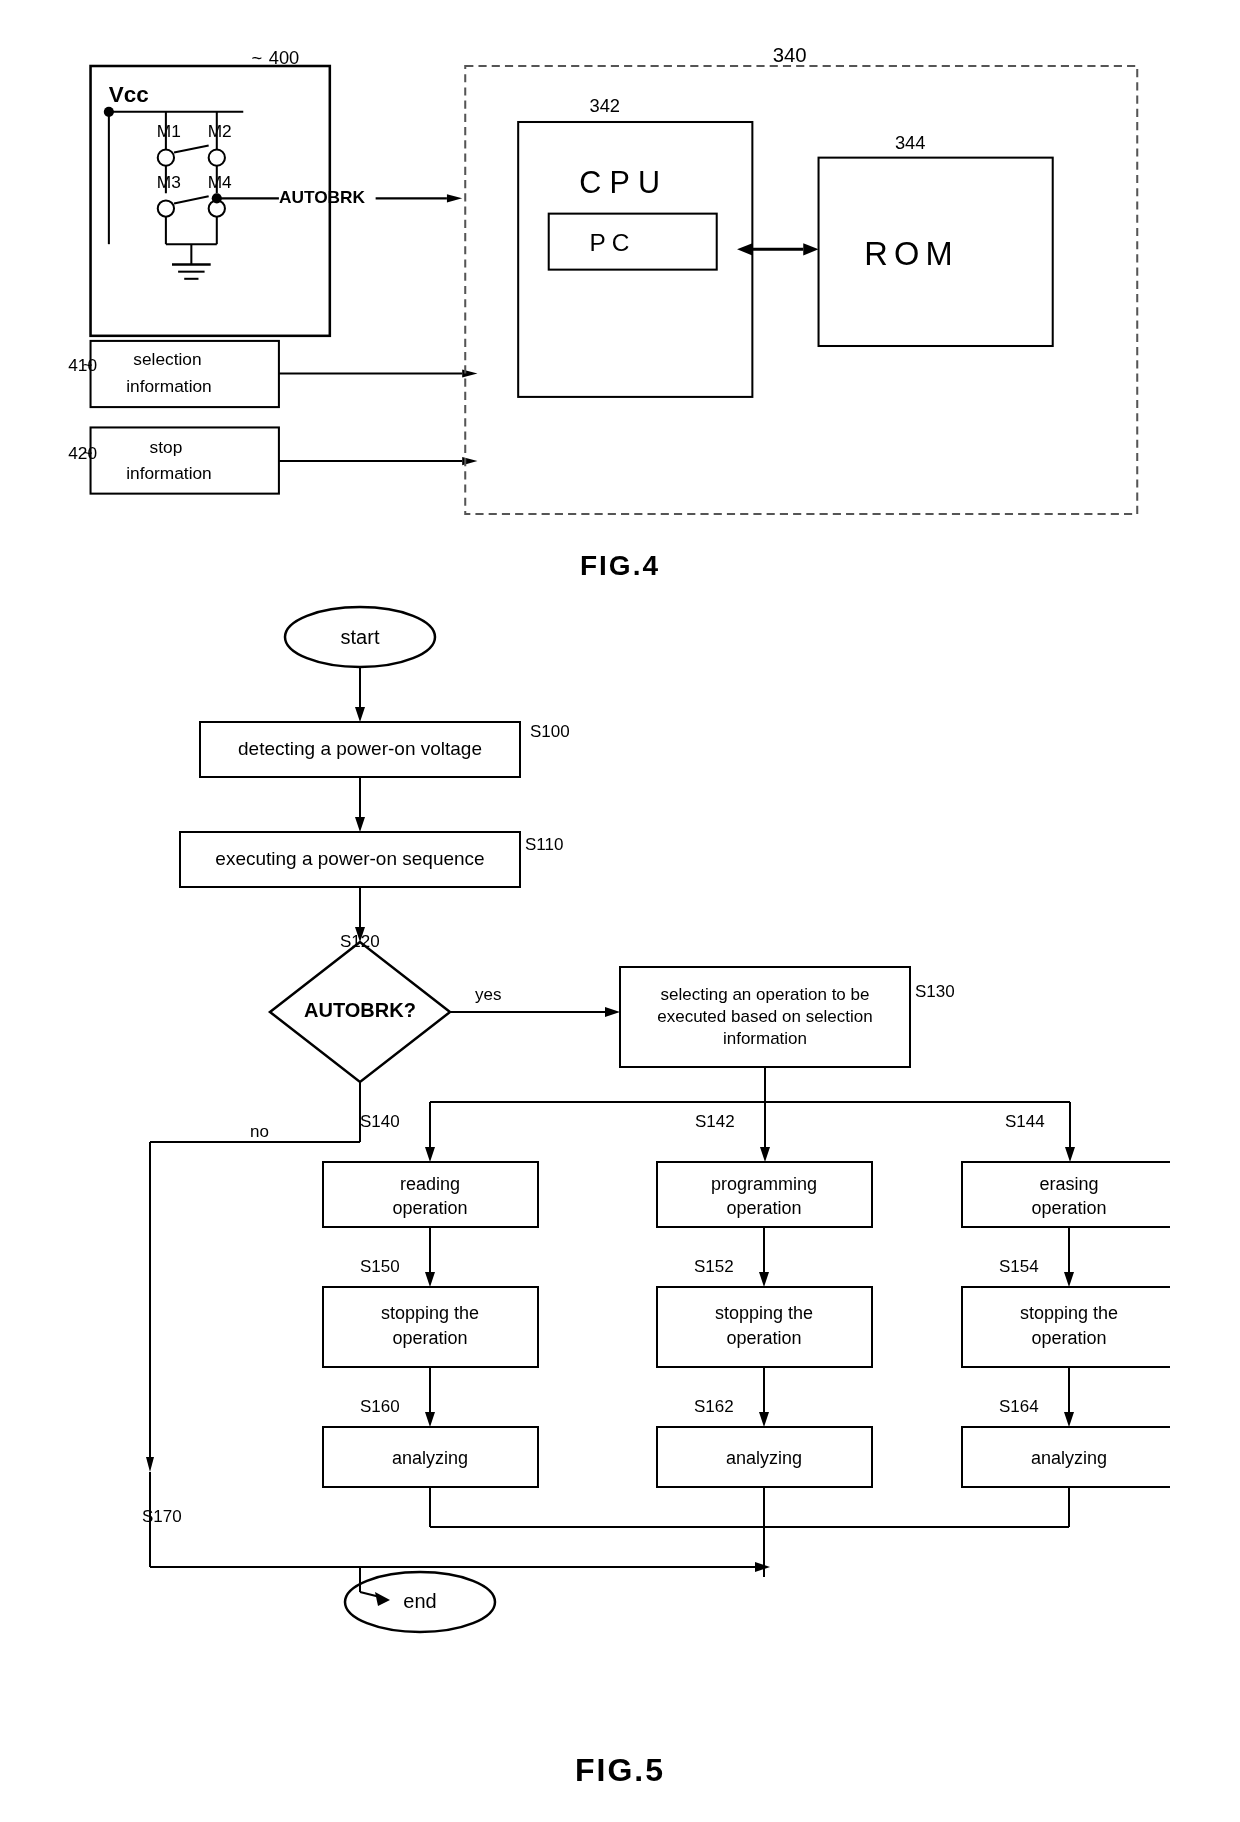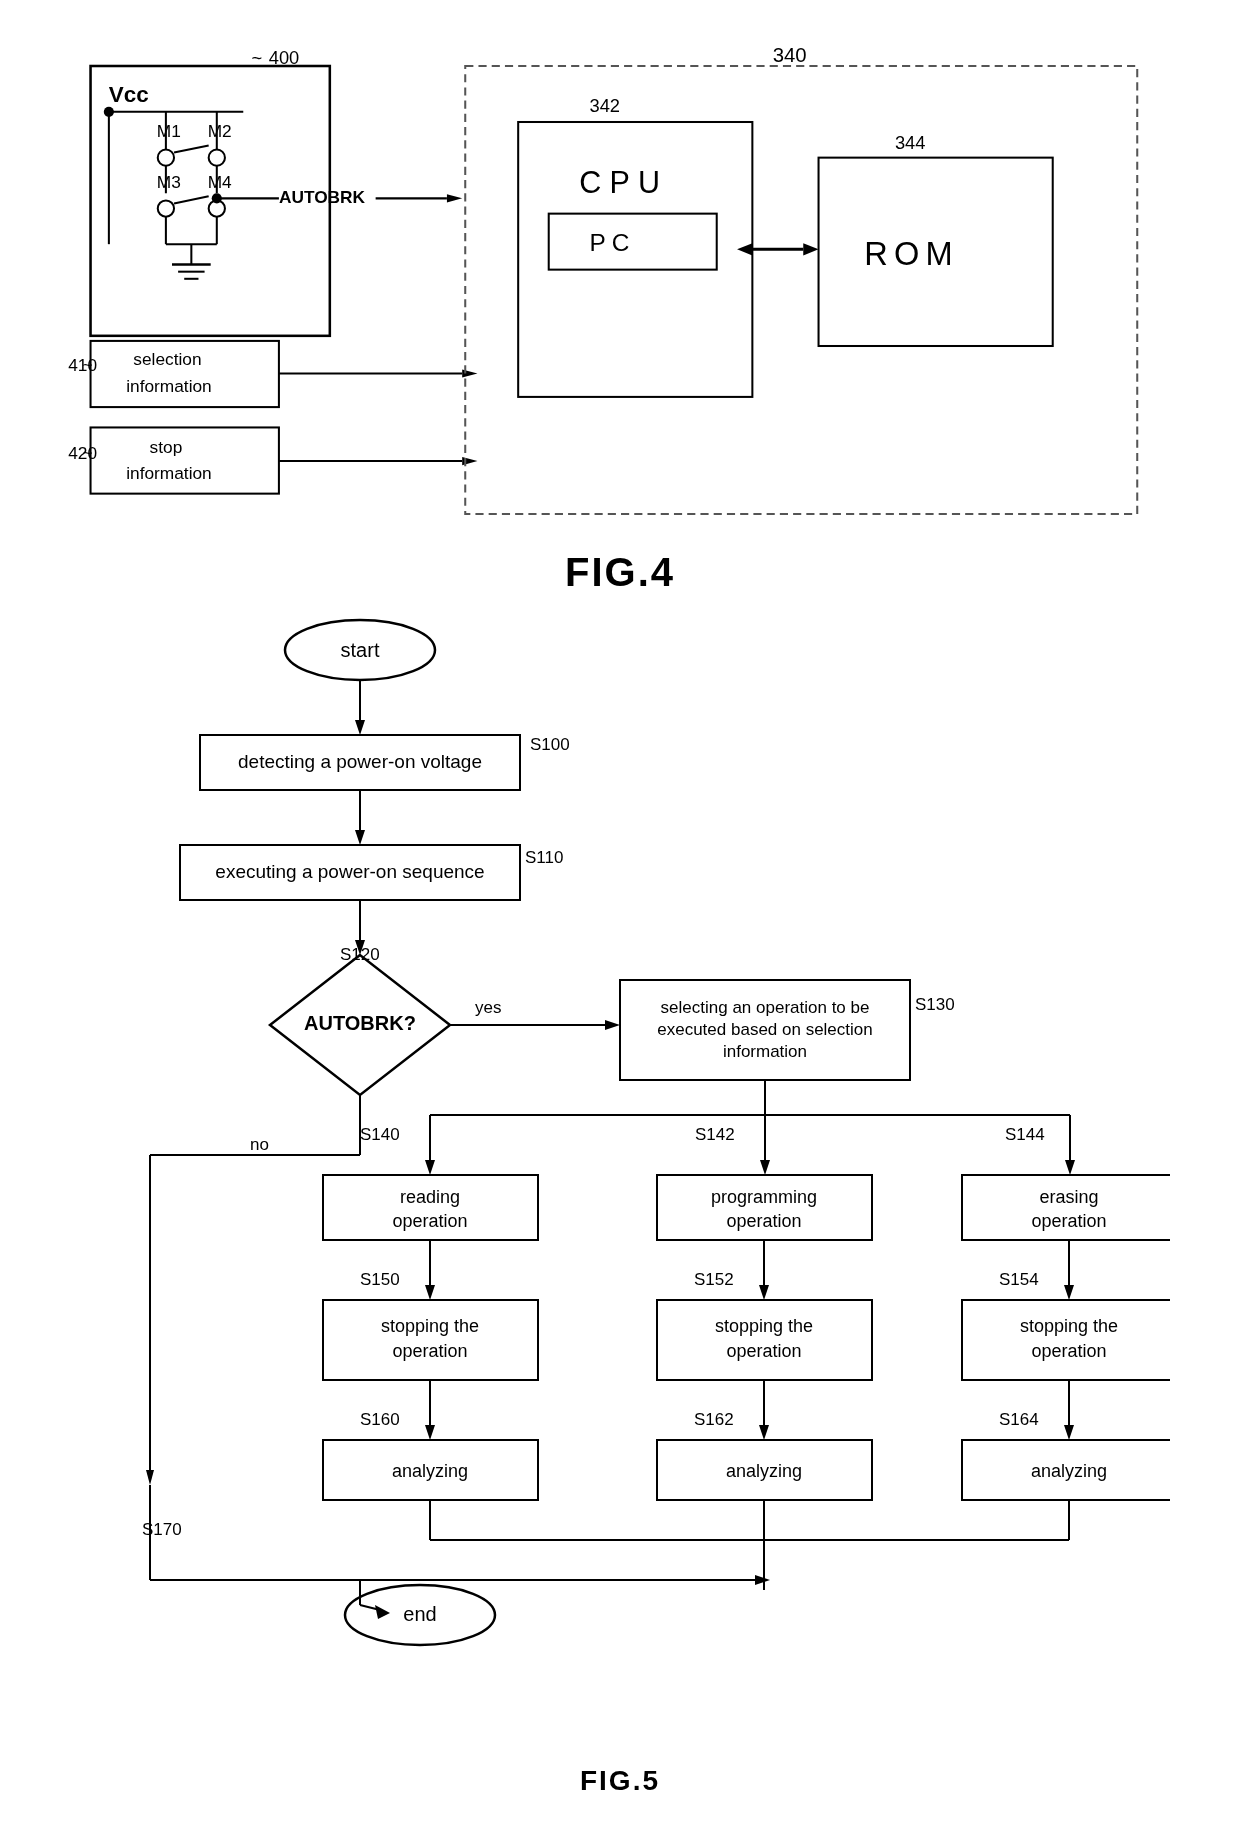--- a/index.html
+++ b/index.html
@@ -26,21 +26,21 @@
     
     .fig4-container {
       width: 100%;
       position: relative;
       height: 500px;
       margin-bottom: 10px;
     }
 
     .fig4-title {
       text-align: center;
-      font-size: 40px;
+      font-size: 28px;
       font-weight: bold;
       margin-bottom: 10px;
       letter-spacing: 2px;
     }
 
     
     .fig4-svg {
       position: absolute;
       left: 0;
       top: 0;
@@ -49,21 +49,21 @@
     }
 
     
     .fig5-section {
       width: 100%;
       position: relative;
     }
 
     .fig5-title {
       text-align: center;
-      font-size: 28px;
+      font-size: 32px;
       font-weight: bold;
       margin-top: 10px;
       margin-bottom: 20px;
       letter-spacing: 2px;
     }
 
     .flowchart-svg {
       display: block;
       margin: 0 auto;
     }

